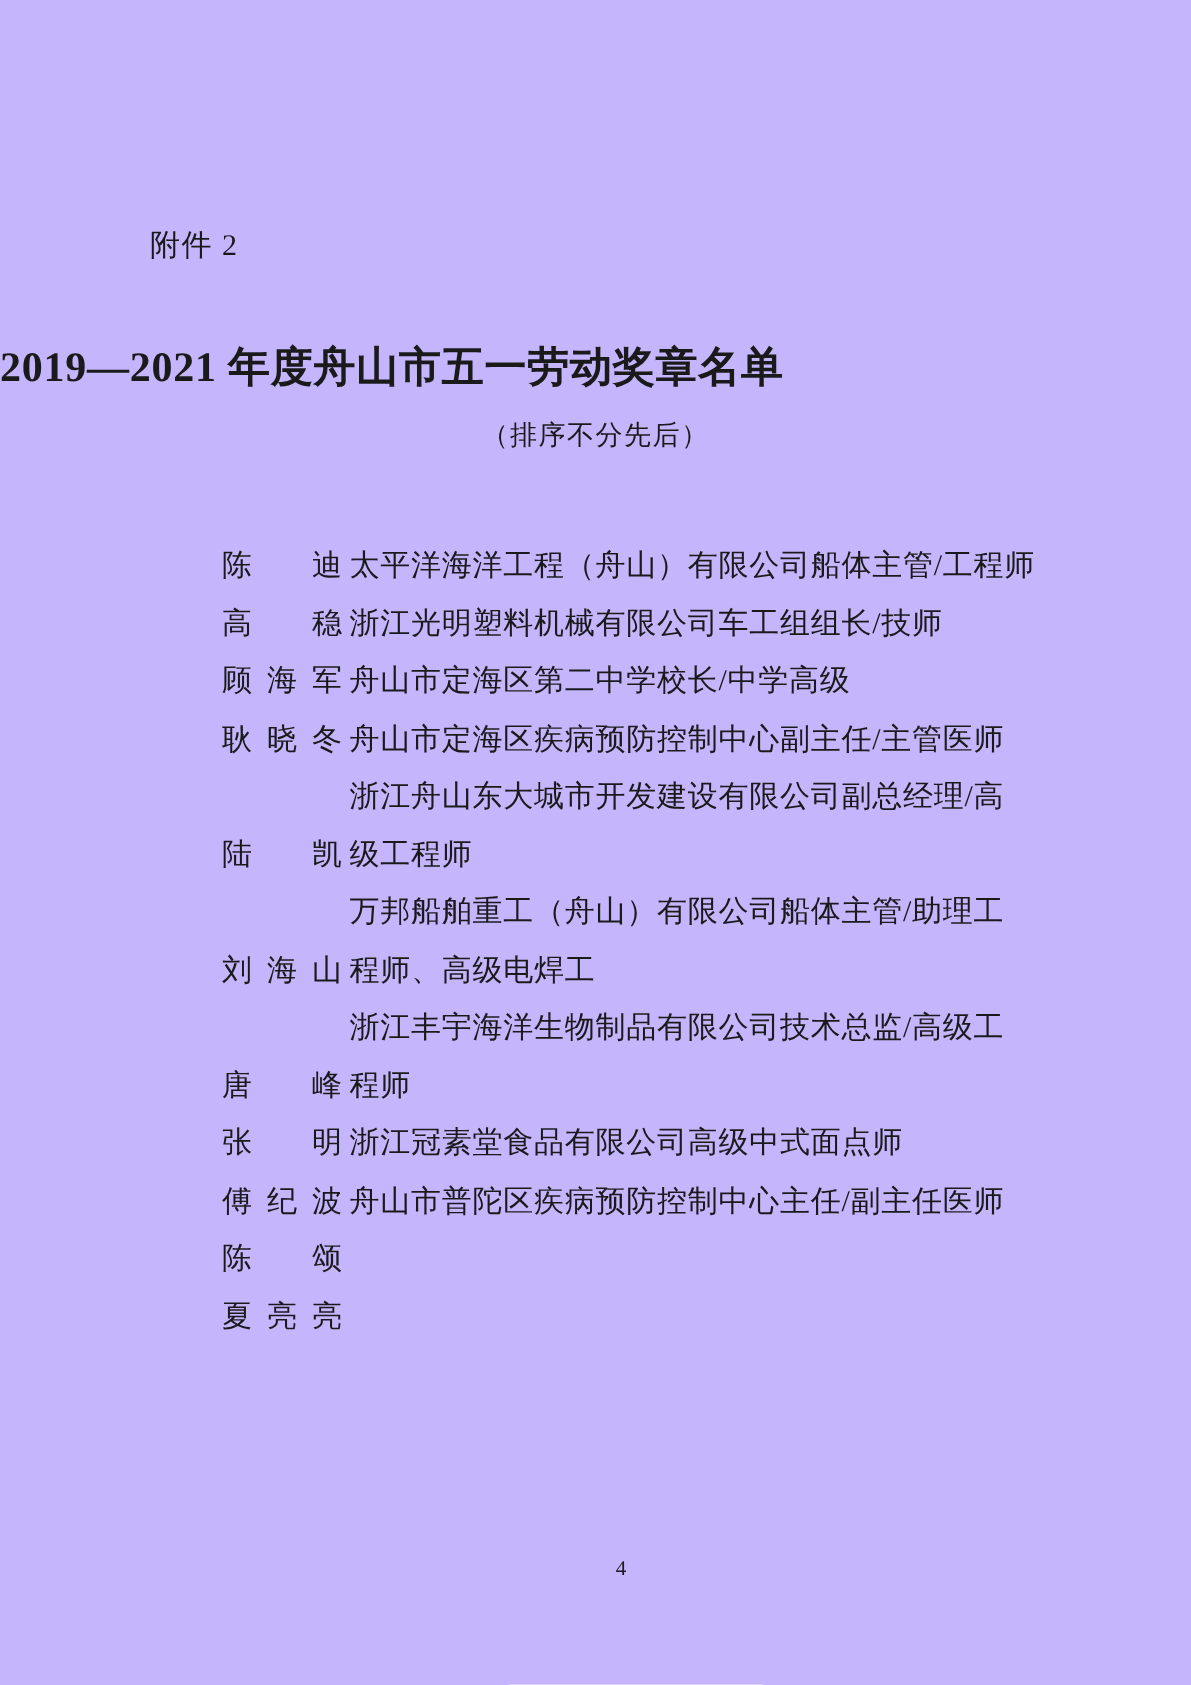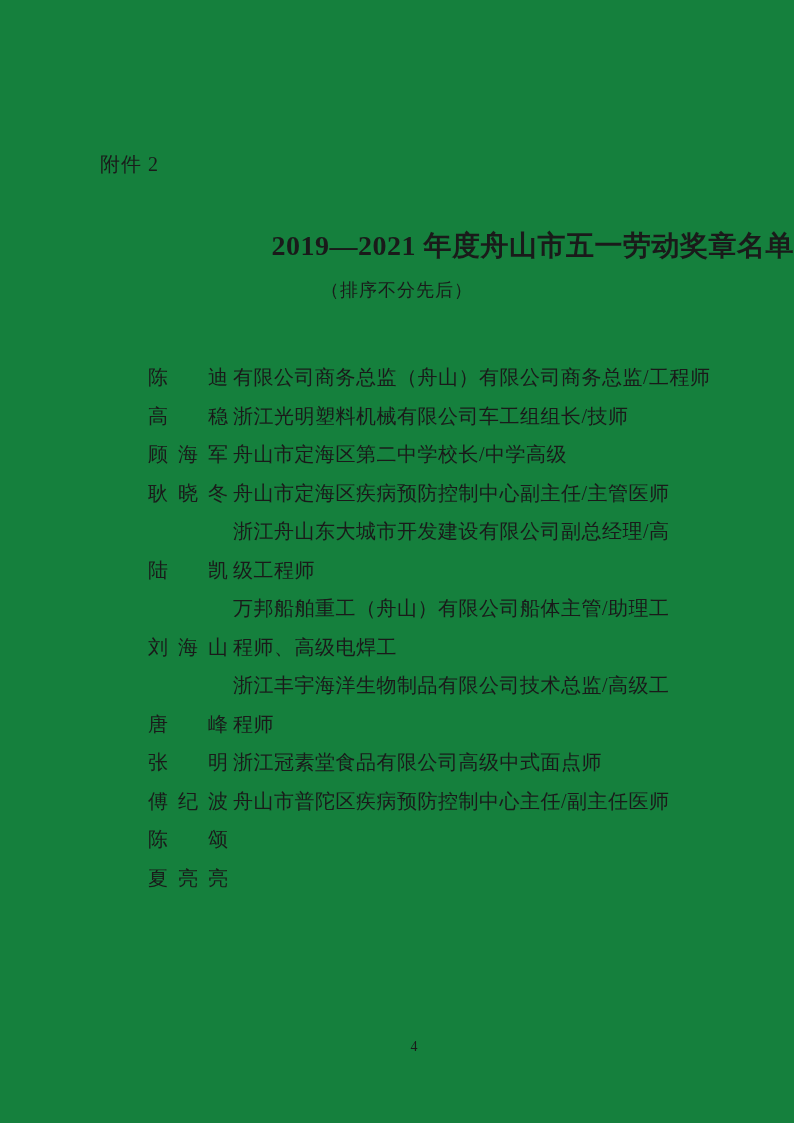--- a/index.html
+++ b/index.html
@@ -5,40 +5,40 @@
   html, body {
     margin: 0;
     padding: 0;
     background: #e8e8e8;
   }
   .page {
     position: relative;
     width: 794px;
     height: 1123px;
     margin: 0 auto;
-    background: #15803d;
+    background: #c4b5fd;
     font-family: "Liberation Serif", "DejaVu Serif", serif;
     color: #1a1a1a;
     overflow: hidden;
   }
   .attachment-label {
     position: absolute;
     left: 100px;
     top: 152px;
     font-size: 20px;
     line-height: 24px;
     letter-spacing: 1px;
   }
   .doc-title {
     position: absolute;
     left: 0;
     right: 0;
     top: 229px;
     margin: 0;
-    text-align: right;
+    text-align: left;
     font-size: 28px;
     line-height: 34px;
     font-weight: 700;
     letter-spacing: 0.5px;
   }
   .doc-subtitle {
     position: absolute;
     left: 0;
     right: 0;
     top: 278px;
@@ -90,21 +90,21 @@
 <div class="page">
   <div class="attachment-label">附件 2</div>
 
   <h1 class="doc-title">2019—2021 年度舟山市五一劳动奖章名单</h1>
 
   <div class="doc-subtitle">（排序不分先后）</div>
 
   <div class="awardee-list" id="awardee-list">
       <div class="entry">
         <span class="name">陈　迪</span>
-        <span class="desc">有限公司商务总监（舟山）有限公司商务总监/工程师</span>
+        <span class="desc">太平洋海洋工程（舟山）有限公司船体主管/工程师</span>
       </div>
       <div class="entry">
         <span class="name">高　稳</span>
         <span class="desc">浙江光明塑料机械有限公司车工组组长/技师</span>
       </div>
       <div class="entry">
         <span class="name">顾海军</span>
         <span class="desc">舟山市定海区第二中学校长/中学高级</span>
       </div>
       <div class="entry">

